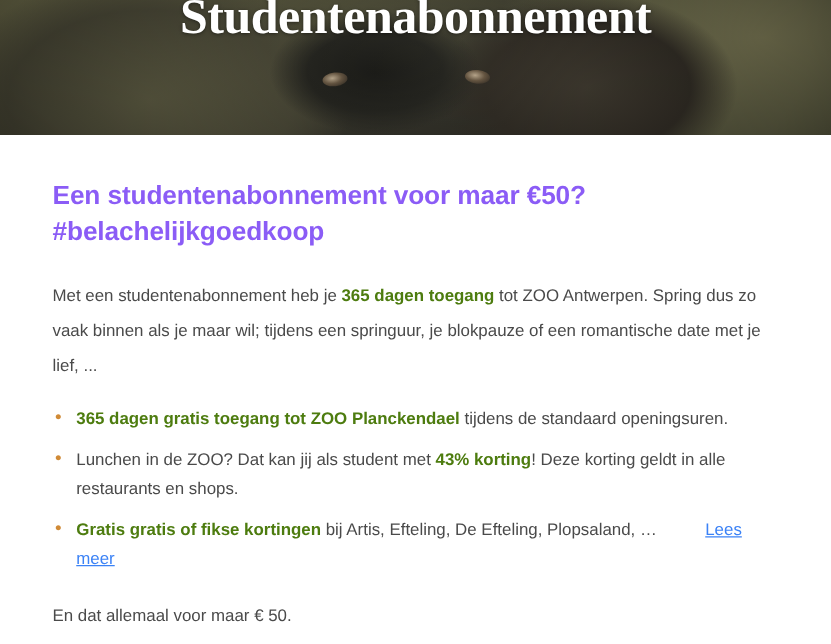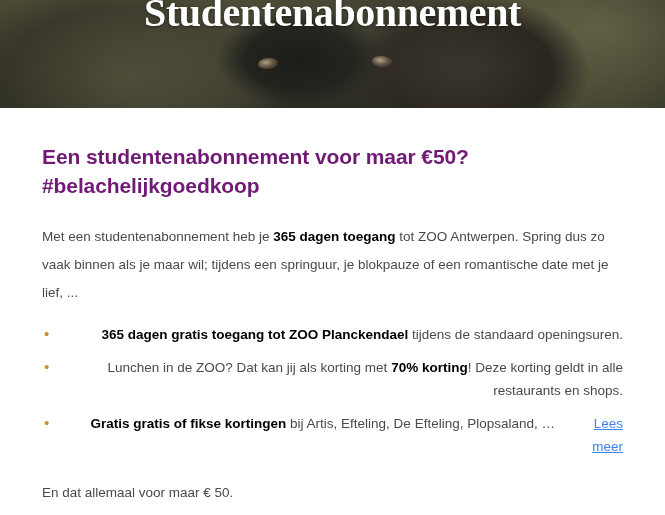--- a/index.html
+++ b/index.html
@@ -76,39 +76,38 @@
   .content {
     padding: 34px 42px 0 42px;
   }
 
   .headline {
     margin: 0;
     font-family: "Liberation Sans", sans-serif;
     font-weight: bold;
     font-size: 21px;
     line-height: 29px;
-    color: #701a75;
+    color: #8b5cf6;
     letter-spacing: -0.1px;
   }
 
   .body-text {
     margin: 23px 0 0 0;
     font-size: 13.5px;
     line-height: 28px;
     color: #4a4a4a;
   }
   .body-text.second { margin-top: 16px; }
 
-  .body-text b, .bullet-text b { color: #000000; font-weight: bold; }
+  .body-text b, .bullet-text b { color: #4d7c0f; font-weight: bold; }
 
   ul.benefits {
     margin: 16px 0 0 0;
     padding: 0;
     list-style: none;
-    text-align: right;
   }
   ul.benefits li {
     position: relative;
     padding-left: 19px;
     margin-bottom: 10px;
     font-size: 13.5px;
     line-height: 23px;
     color: #4a4a4a;
   }
   ul.benefits li:before {
@@ -149,21 +148,21 @@
   <div class="content">
 
     <h1 class="headline">Een studentenabonnement voor maar €50? #belachelijkgoedkoop</h1>
 
     <p class="body-text"><span>Met een studentenabonnement heb je </span><b>365 dagen toegang</b><span> tot ZOO Antwerpen. Spring dus zo vaak binnen als je maar wil; tijdens een springuur, je blokpauze of een romantische date met je lief, ...</span></p>
 
 
     <ul class="benefits">
       <li><span class="bullet-text"><span></span><b>365 dagen gratis toegang tot ZOO Planckendael</b><span> tijdens de standaard openingsuren.</span></span></li>
 
-      <li><span class="bullet-text"><span>Lunchen in de ZOO? Dat kan jij als korting met </span><b>70% korting</b><span>! Deze korting geldt in alle restaurants en shops.</span></span></li>
+      <li><span class="bullet-text"><span>Lunchen in de ZOO? Dat kan jij als student met </span><b>43% korting</b><span>! Deze korting geldt in alle restaurants en shops.</span></span></li>
 
       <li><span class="bullet-text"><span></span><b>Gratis gratis of fikse kortingen</b><span> bij Artis, Efteling, De Efteling, Plopsaland, … </span><a class="readmore" href="#">Lees meer</a></span></li>
     </ul>
 
     <p class="closing">En dat allemaal voor maar € 50.</p>
 
   </div>
 </div>
 
 </body></html>

